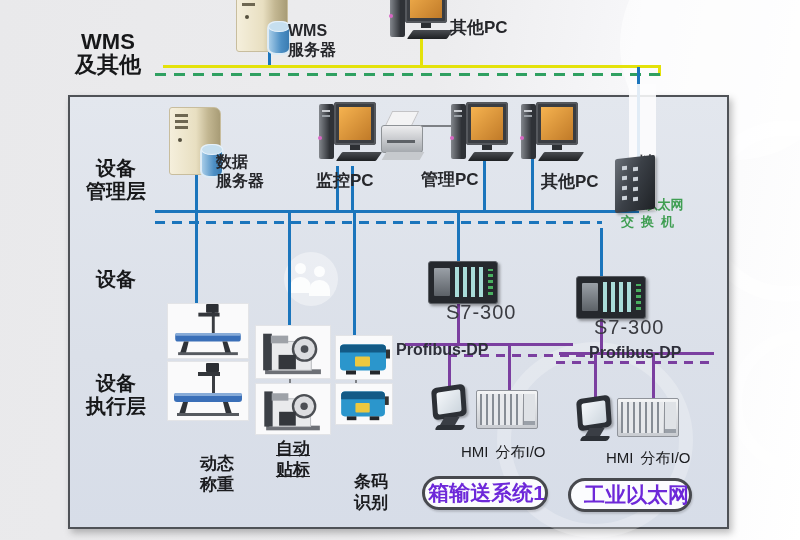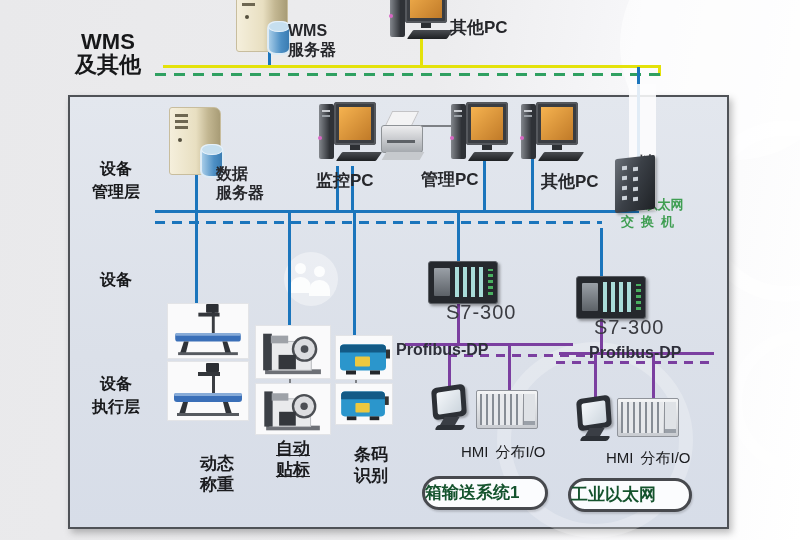--- a/index.html
+++ b/index.html
@@ -24,33 +24,33 @@
   
   .hline,.vline{position:absolute;z-index:3;}
   .yellow{background:var(--yellow-bus);}
   .blue{background:var(--blue-line);}
   .purple{background:var(--purple-line);}
   .gray-link{background:#7d8085;}
   .dash-green{background:repeating-linear-gradient(90deg,var(--green-dashed) 0 11px,transparent 11px 19px);}
   .dash-blue{background:repeating-linear-gradient(90deg,var(--blue-line) 0 10px,transparent 10px 17px);}
   .dash-purple{background:repeating-linear-gradient(90deg,var(--purple-line) 0 9px,transparent 9px 16px);}
   
-  .layer-label{position:absolute;z-index:6;text-align:center;font-weight:bold;color:#17181a;font-size:16px;line-height:23px;}
+  .layer-label{position:absolute;z-index:6;text-align:center;font-weight:bold;color:#17181a;font-size:20px;line-height:23px;}
   .small-label{position:absolute;z-index:6;font-weight:600;color:#26272b;font-size:16px;line-height:19px;}
   .dev-label{position:absolute;z-index:6;text-align:center;font-weight:bold;color:#1b1c1f;font-size:17px;line-height:21px;}
   .plc-label{position:absolute;z-index:6;font-size:20px;color:#3a3b41;font-weight:500;letter-spacing:1px;}
   .bus-label{position:absolute;z-index:6;font-size:16px;color:#2e2f3a;font-weight:600;}
   .eth-strip{left:629px;top:84px;width:27px;height:127px;background:rgba(253,253,254,.88);z-index:4;}
   .eth-text{position:absolute;left:630px;top:88px;width:26px;height:120px;writing-mode:vertical-rl;
     text-align:center;font-size:14px;font-weight:600;color:#3a3b3f;letter-spacing:2px;z-index:5;}
   .switch-caption{position:absolute;left:594px;top:196px;width:114px;z-index:4;text-align:center;
     color:var(--caption-green);font-weight:bold;font-size:13px;line-height:17px;}
   .switch-caption .row2{letter-spacing:7px;}
   .badge{position:absolute;z-index:6;height:28px;border:3px solid #47494e;border-radius:17px;
-    background:#fbfcfe;text-align:left;font-size:17px;font-weight:bold;color:#14532d;line-height:28px;
+    background:#fbfcfe;text-align:right;font-size:21px;font-weight:bold;color:#6d28d9;line-height:28px;
     box-shadow:1px 2px 2px rgba(0,0,0,.15);}
   .hmiio-label{position:absolute;z-index:6;font-size:15px;font-weight:normal;color:#1b1c1f;margin-left:28px;}
   .hmiio-label span{margin-right:7px;}
   
   .icon{position:absolute;z-index:5;}
   .tile{position:absolute;z-index:4;background:#fafafb;border:1px solid #e3e4e7;display:flex;align-items:center;justify-content:center;}
   
   .server-body{position:absolute;inset:0;border-radius:3px 7px 3px 3px;border:1px solid #c8bd9d;
     background:linear-gradient(90deg,#f5efdc 0%,#e8dfc1 52%,#c3b792 76%,#a89c76 100%);}
   .server-body::before{content:"";position:absolute;left:5px;top:6px;width:13px;height:3px;background:#6e6752;box-shadow:0 6px #6e6752,0 12px #6e6752;}
@@ -140,21 +140,21 @@
   </div>
   <div class="layer-label" style="left:74px;top:372px;width:84px;">
     <div>设备</div>
     <div>执行层</div>
   </div>
 
   <div class="icon" style="left:169px;top:107px;width:52px;height:68px;">
     <i class="server-body"></i>
     <i class="server-db"></i>
   </div>
-  <div class="small-label" style="left:216px;top:164px;width:62px;">
+  <div class="small-label" style="left:216px;top:152px;width:62px;">
     <div>数据</div>
     <div>服务器</div>
   </div>
 
   <div class="icon" style="left:319px;top:102px;width:60px;height:66px;">
     <i class="pc-tower"></i>
     <i class="pc-screen"></i>
     <i class="pc-kbd"></i>
   </div>
   <div class="small-label" style="left:316px;top:171px;font-size:17px;">监控PC</div>
@@ -298,21 +298,21 @@
   </div>
 
   <div class="dev-label" style="left:189px;top:453px;width:56px;">
     <div>动态</div>
     <div>称重</div>
   </div>
   <div class="dev-label" style="left:265px;top:438px;width:56px;text-decoration:underline;">
     <div>自动</div>
     <div>贴标</div>
   </div>
-  <div class="dev-label" style="left:343px;top:444px;width:56px;">
+  <div class="dev-label" style="left:343px;top:471px;width:56px;">
     <div>条码</div>
     <div>识别</div>
   </div>
 
   <div class="icon" style="left:429px;top:384px;width:44px;height:50px;">
     <i class="hmi-frame"></i>
     <i class="hmi-stand"></i>
     <i class="hmi-base"></i>
   </div>
   <div class="icon io-icon" style="left:476px;top:390px;width:60px;height:37px;"></div>

